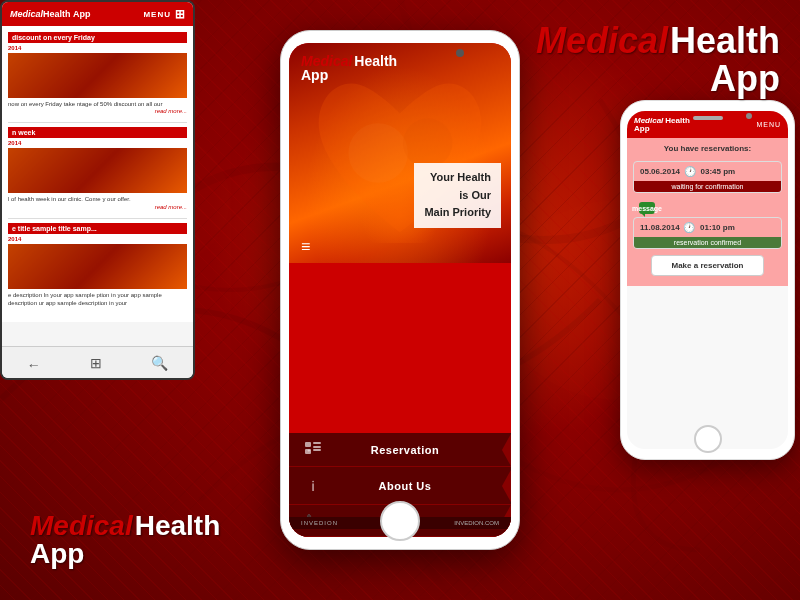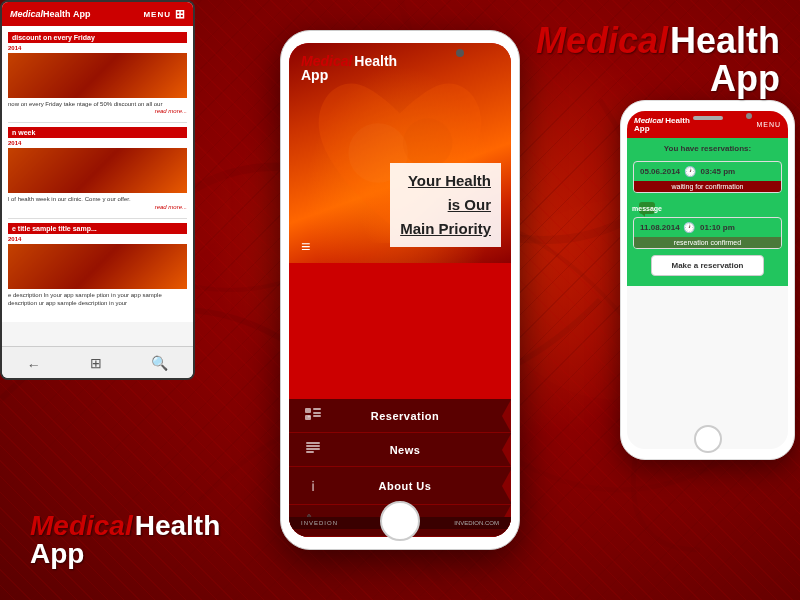--- a/index.html
+++ b/index.html
@@ -288,25 +288,24 @@
     
     .cph-tagline {
       position: absolute;
       right: 10px;
       top: 120px;
       background: rgba(255,255,255,0.9);
       padding: 6px 10px;
       text-align: right;
     }
     .cph-tagline-text {
-      font-size: 15px;
+      font-size: 11px;
       font-weight: bold;
       color: #222;
       line-height: 1.6;
-      text-decoration: underline;
     }
 
     
     .cph-hamburger {
       position: absolute;
       left: 12px;
       top: 195px;
       color: white;
       font-size: 16px;
     }
@@ -444,21 +443,21 @@
     }
     .rph-logo-area {}
     .rph-logo-row { display: flex; align-items: baseline; gap: 2px; }
     .rph-medical { color: white; font-size: 8px; font-weight: 900; font-style: italic; }
     .rph-health { color: white; font-size: 8px; font-weight: bold; }
     .rph-app { color: white; font-size: 8px; font-weight: bold; display: block; margin-top: -1px; }
     .rph-menu { color: white; font-size: 7px; letter-spacing: 1px; }
 
     
     .rph-content {
-      background: #22c55e;
+      background: #fca5a5;
       padding: 6px;
     }
     .rph-title {
       font-size: 8px;
       color: #333;
       text-align: center;
       margin-bottom: 8px;
       font-weight: bold;
     }
 
@@ -680,31 +679,20 @@
               <rect x="8" y="0" width="8" height="2" fill="rgba(255,255,255,0.7)" rx="1"></rect>
               <rect x="8" y="4" width="8" height="2" fill="rgba(255,255,255,0.7)" rx="1"></rect>
               <rect x="0" y="7" width="6" height="5" fill="rgba(255,255,255,0.7)" rx="1"></rect>
               <rect x="8" y="7" width="8" height="2" fill="rgba(255,255,255,0.7)" rx="1"></rect>
               <text x="4" y="10" font-size="5" fill="white" text-anchor="middle">+</text>
             </svg>
         </span>
         <span class="cph-menu-label">Reservation</span>
       </div>
       <div class="cph-menu-item cph-menu-bg">
-        <span class="cph-menu-icon">
-          <svg width="14" height="12" viewBox="0 0 14 12">
-              <rect x="0" y="0" width="14" height="2" fill="rgba(255,255,255,0.7)" rx="1"></rect>
-              <rect x="0" y="3" width="14" height="2" fill="rgba(255,255,255,0.7)" rx="1"></rect>
-              <rect x="0" y="6" width="14" height="2" fill="rgba(255,255,255,0.7)" rx="1"></rect>
-              <rect x="0" y="9" width="8" height="2" fill="rgba(255,255,255,0.7)" rx="1"></rect>
-            </svg>
-        </span>
-        <span class="cph-menu-label">News</span>
-      </div>
-      <div class="cph-menu-item cph-menu-bg">
         <span class="cph-menu-icon" style="font-size:14px;color:rgba(255,255,255,0.8);">ℹ</span>
         <span class="cph-menu-label">About Us</span>
       </div>
       <div class="cph-menu-item cph-menu-bg">
         <span class="cph-menu-icon" style="font-size:11px;color:rgba(255,255,255,0.8);">📞</span>
         <span class="cph-menu-label">Contact</span>
       </div>
 
       <div class="cph-branding">
         <span class="cph-brand-left">INVEDION</span>

